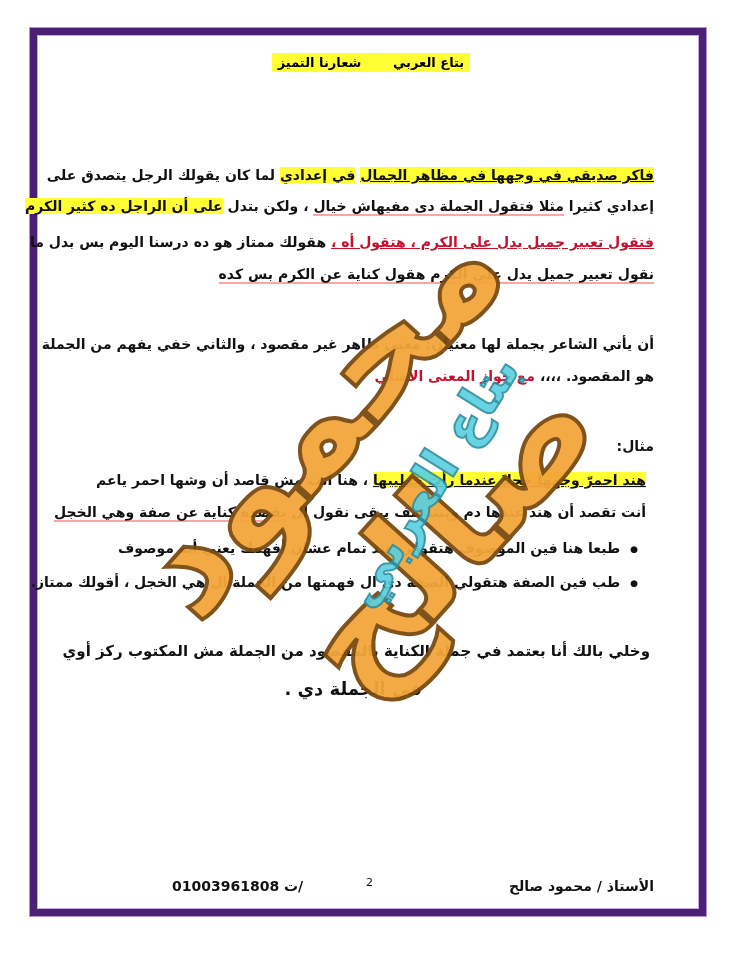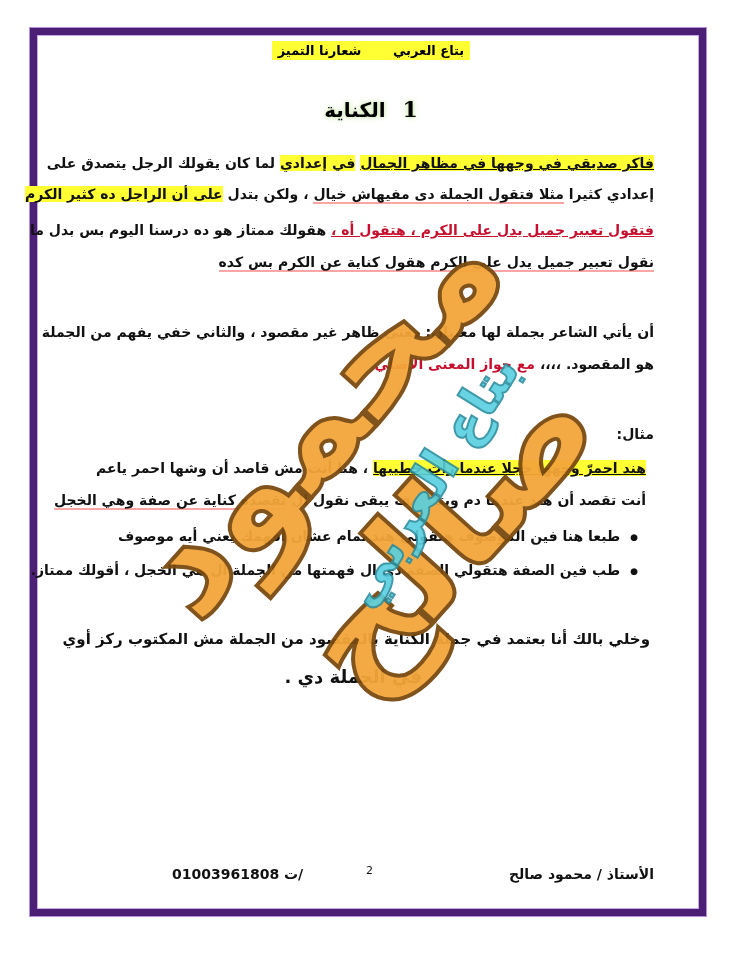--- a/index.html
+++ b/index.html
@@ -3,21 +3,21 @@
 <meta charset="utf-8">
 <style>
   html, body { margin:0; padding:0; background:#ffffff; }
   body { width:742px; height:960px; position:relative; overflow:hidden;
          font-family:"DejaVu Sans", sans-serif; }
   .frame {
     position:absolute; left:30px; top:28px; width:676px; height:888px;
     border:7px solid #4b1f74; box-shadow:0 0 0 1px #c9a8e8 inset, 0 0 0 1px #b68fd9;
     box-sizing:border-box; background:#fff;
   }
-  .page { position:absolute; left:0; top:0; width:742px; height:929px; direction:rtl; }
+  .page { position:absolute; left:0; top:12px; width:742px; height:929px; direction:rtl; }
   .hl { background:#ffff33; }
   .red { color:#c8102e; }
   .u-red { border-bottom:2px solid #fca5a5; }
   .u-blk { text-decoration:underline; }
   .line { position:absolute; right:88px; white-space:nowrap; font-size:14px; font-weight:bold; color:#111; }
   .header {
     position:absolute; top:43px; left:0; width:742px; text-align:center; font-size:13px; font-weight:bold;
   }
   .header span.hl { padding:2px 6px; }
   .title {
@@ -47,24 +47,20 @@
 <div class="page">
 
   <div class="header">
     <span class="hl">
       <span>بتاع العربي</span>
       &nbsp;&nbsp;&nbsp;&nbsp;&nbsp;
       <span>شعارنا التميز</span>
     </span>
   </div>
 
-  <div class="title">
-    <span class="num">1</span>
-    <span>الكناية</span>
-  </div>
 
   <div class="line" style="top:155px;">
     <span class="hl u-blk">فاكر صديقي في وجهها في مظاهر الجمال</span>
     <span class="hl">في إعدادي</span>
     <span>لما كان يقولك الرجل يتصدق على</span>
   </div>
   <div class="line" style="top:186px;">
     <span>إعدادي كثيرا</span>
     <span class="u-red">مثلا فتقول الجملة دى مفيهاش خيال</span>
     <span>، ولكن بتدل</span>

